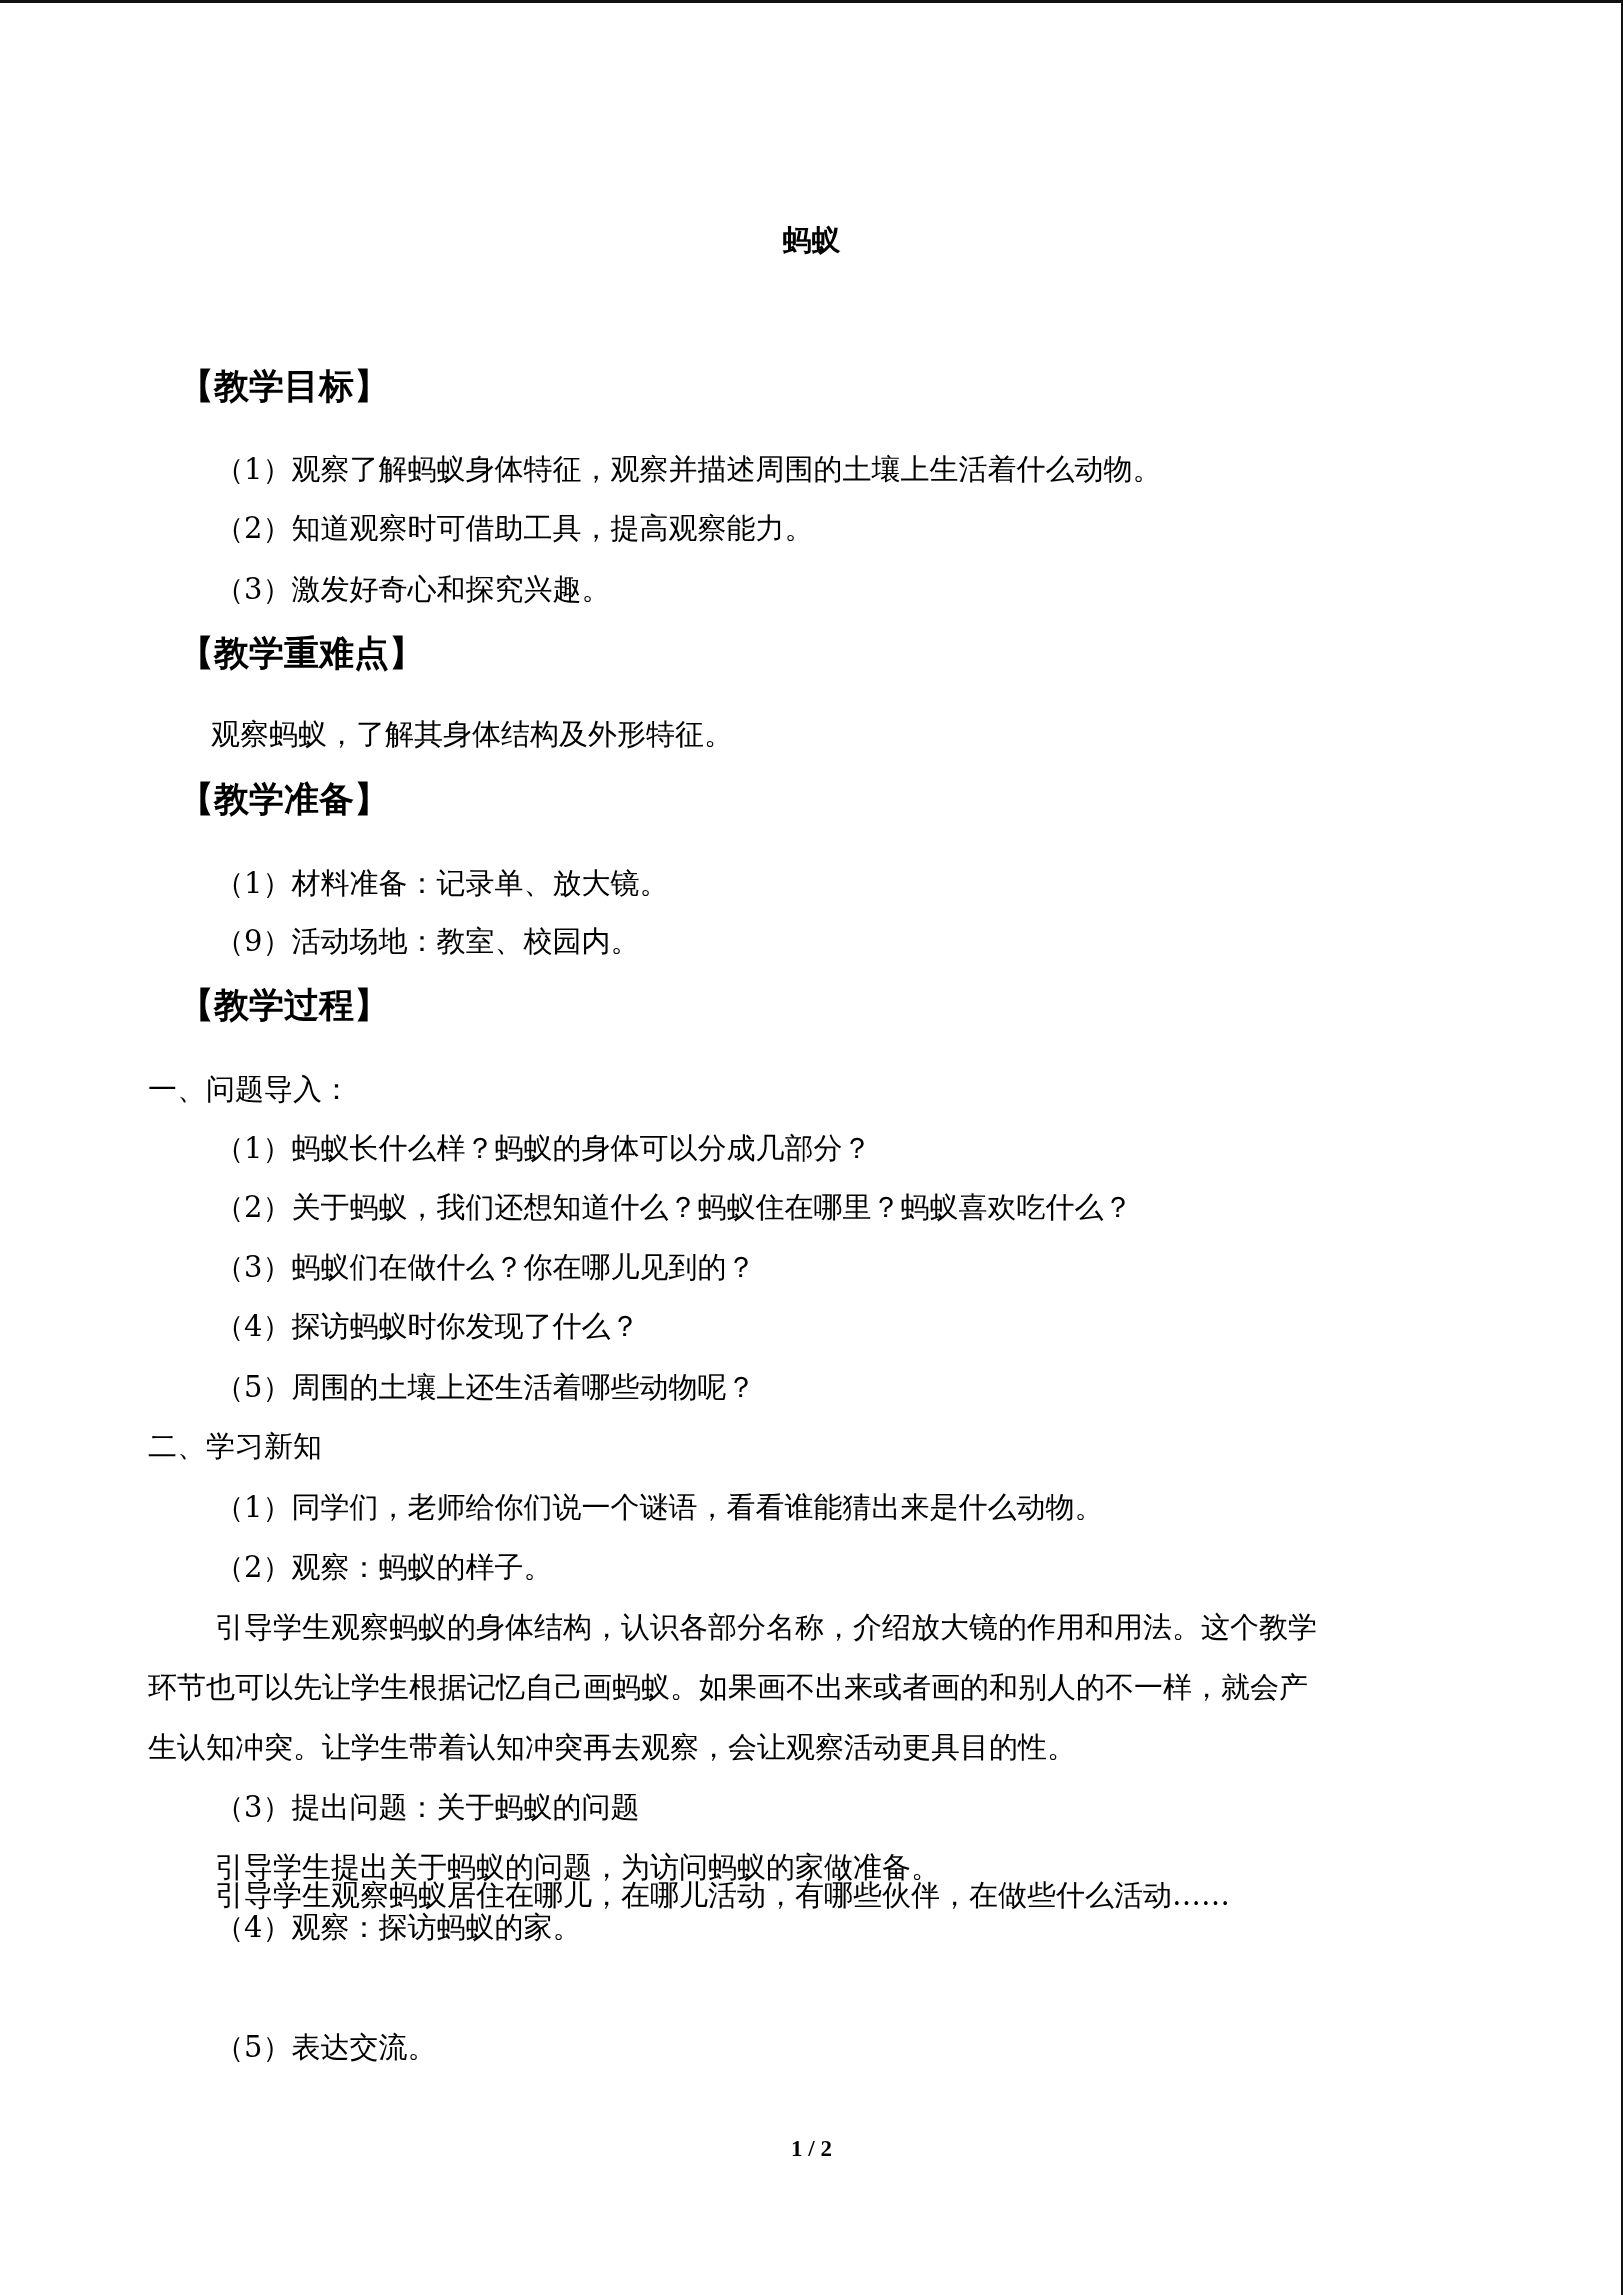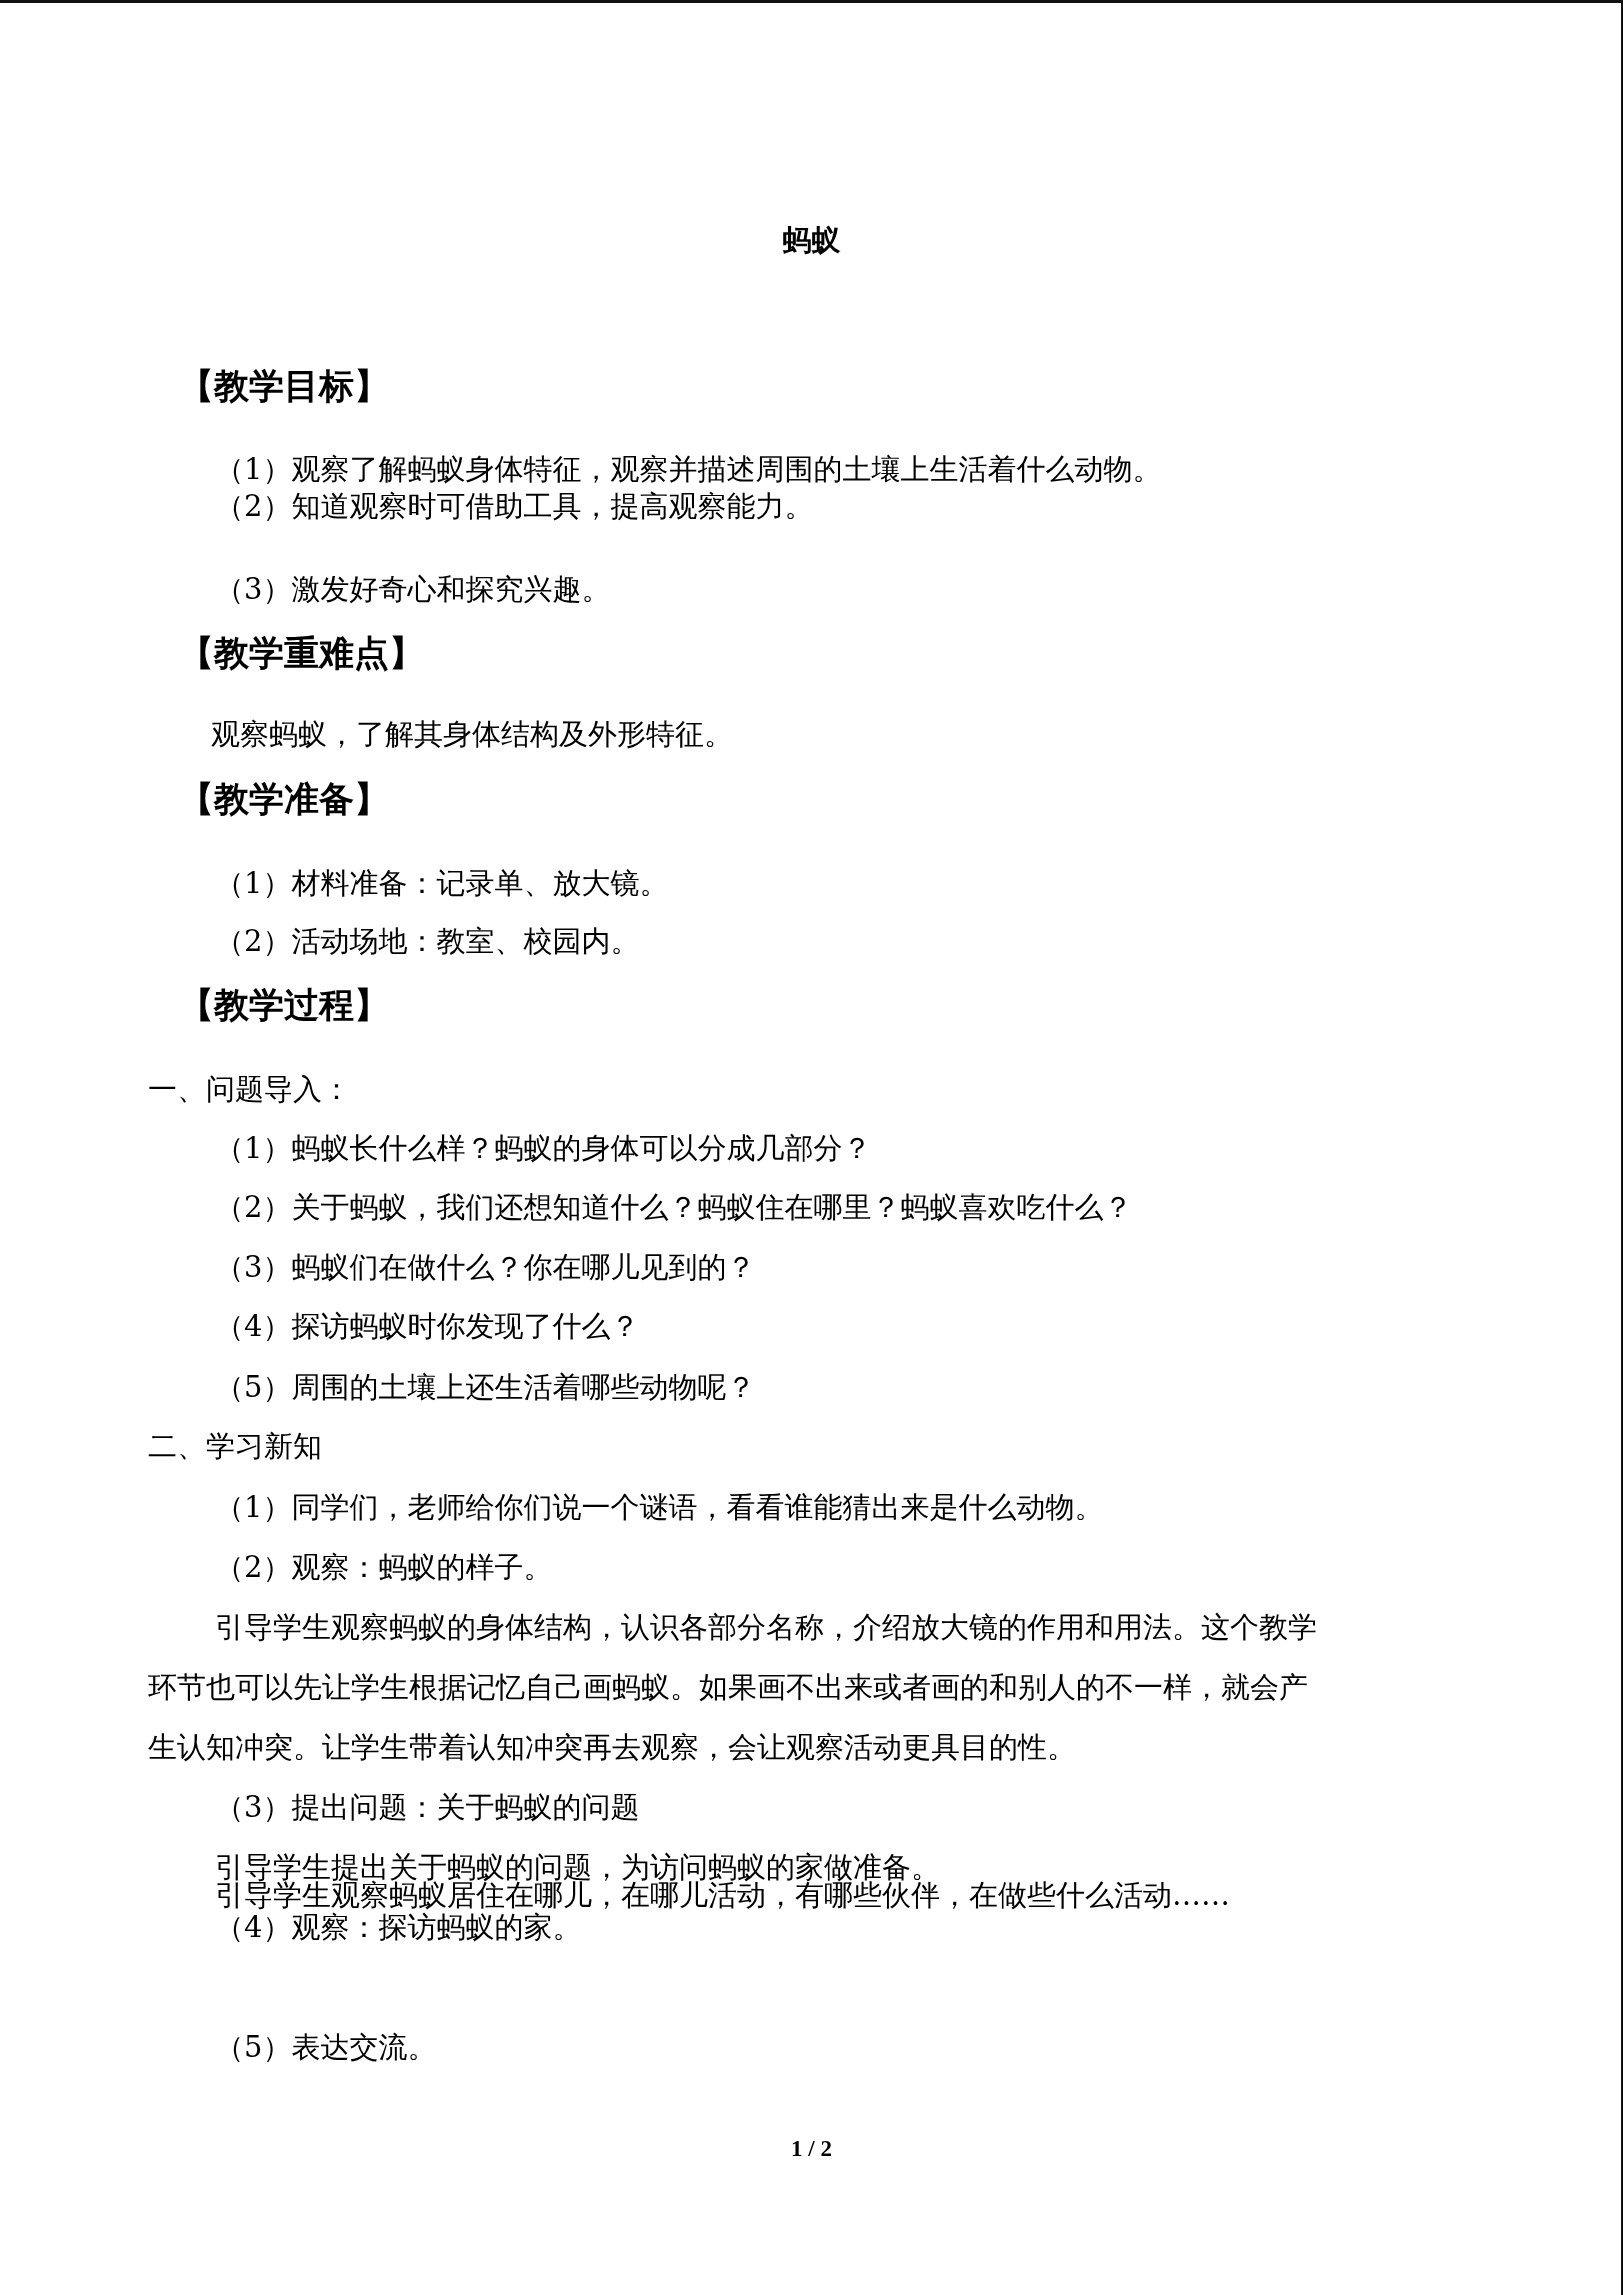--- a/index.html
+++ b/index.html
@@ -38,29 +38,29 @@
 
 <div class="border-top"></div>
 <div class="border-right"></div>
 
 <div class="title">蚂蚁</div>
 
 <div class="content">
 
   <div class="heading" style="top:366px">【教学目标】</div>
   <div class="line indent" style="top:450px">（1）观察了解蚂蚁身体特征，观察并描述周围的土壤上生活着什么动物。</div>
-  <div class="line indent" style="top:487px">（2）知道观察时可借助工具，提高观察能力。</div>
+  <div class="line indent" style="top:509px">（2）知道观察时可借助工具，提高观察能力。</div>
   <div class="line indent" style="top:570px">（3）激发好奇心和探究兴趣。</div>
 
   <div class="heading" style="top:633px">【教学重难点】</div>
   <div class="line" style="top:715px; left:211px">观察蚂蚁，了解其身体结构及外形特征。</div>
 
   <div class="heading" style="top:779px">【教学准备】</div>
   <div class="line indent" style="top:864px">（1）材料准备：记录单、放大镜。</div>
-  <div class="line indent" style="top:922px">（2）活动场地：教室、校园内。</div>
+  <div class="line indent" style="top:922px">（9）活动场地：教室、校园内。</div>
 
   <div class="heading" style="top:985px">【教学过程】</div>
 
   <div class="line" style="top:1070px">一、问题导入：</div>
   <div class="line indent" style="top:1129px">（1）蚂蚁长什么样？蚂蚁的身体可以分成几部分？</div>
   <div class="line indent" style="top:1188px">（2）关于蚂蚁，我们还想知道什么？蚂蚁住在哪里？蚂蚁喜欢吃什么？</div>
   <div class="line indent" style="top:1248px">（3）蚂蚁们在做什么？你在哪儿见到的？</div>
   <div class="line indent" style="top:1307px">（4）探访蚂蚁时你发现了什么？</div>
   <div class="line indent" style="top:1368px">（5）周围的土壤上还生活着哪些动物呢？</div>
 

